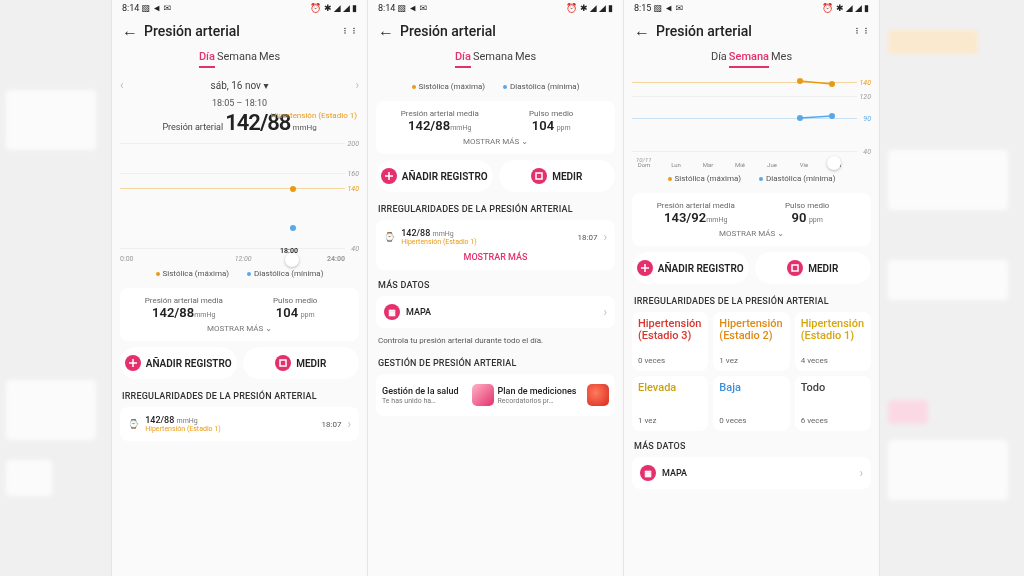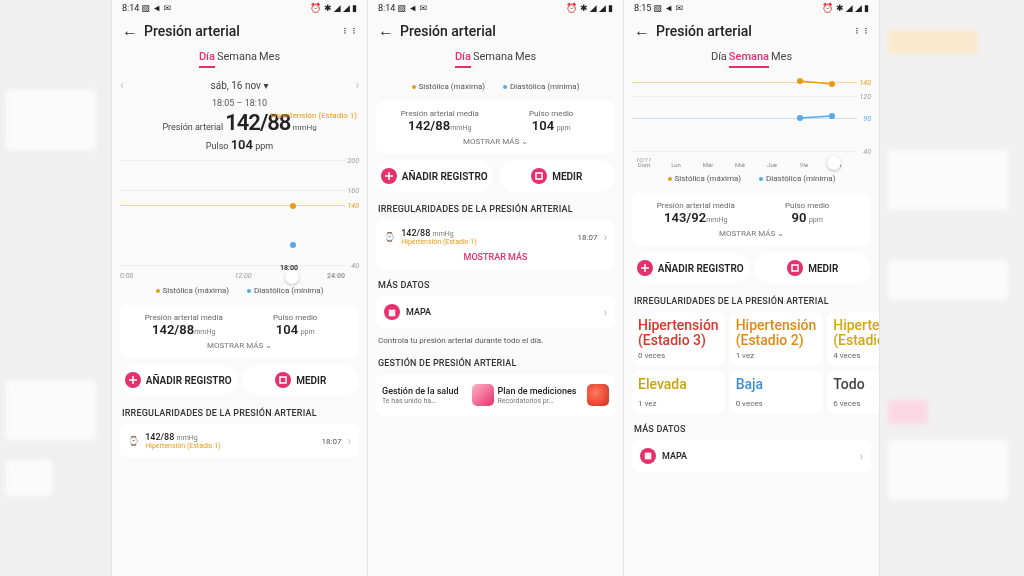--- a/index.html
+++ b/index.html
@@ -72,22 +72,22 @@
   .mapa-title { font-size: 9px; font-weight: 500; color: #222; }
 
   .gest { display: flex; gap: 0; }
   .gest > div { flex: 1; padding: 4px 2px; display: flex; align-items: center; gap: 4px; }
   .gest-lbl { font-size: 9px; font-weight: 500; color: #222; line-height: 1.15; }
   .gest-sub { font-size: 7px; color: #777; display:block; white-space: nowrap; overflow: hidden; text-overflow: ellipsis; max-width: 70px;}
   .gest-ico { width: 22px; height: 22px; border-radius: 5px; flex: none; }
 
   .irreg-grid { display: grid; grid-template-columns: repeat(3, 1fr); gap: 5px; margin: 4px 8px; }
   .irreg-card { background: #fff; border-radius: 8px; padding: 6px 6px; }
-  .irreg-card .t { font-size: 14px; font-weight: 500; line-height: 1.1; min-height: 20px; }
-  .irreg-card .c { font-size: 8px; color: #666; margin-top: 2px; }
+  .irreg-card .t { font-size: 11px; font-weight: 500; line-height: 1.1; min-height: 20px; }
+  .irreg-card .c { font-size: 8px; color: #666; margin-top: 14px; }
   .c-red { color: #d9362e; } .c-org { color: #e18a13; } .c-yel { color: #d6a60e; }
   .c-yel2{ color: #c8a213; } .c-blue{ color: #3c8fd6; } .c-gray{ color: #444; }
 
   .chev { color: #bbb; font-size: 12px; }
   .scroll { overflow: hidden; height: calc(100% - 18px); }
 </style>
 </head>
 <body>
 
 <div class="screen" style="min-width:112px; width:112px;">
@@ -121,25 +121,20 @@
     <span class="chev">›</span>
   </div>
   <div class="readout">
     <div class="time">18:05 – 18:10</div>
     <div class="big-row">
       <span class="big-lbl">Presión arterial</span>
       <span class="big-val">142/88</span>
       <span class="big-unit">mmHg</span>
       <span class="warn">Hipertensión
 (Estadio 1)</span>
-    </div>
-    <div class="pulse-row">
-      <span>Pulso</span>
-      <span class="pulse-val">104</span>
-      <span>ppm</span>
     </div>
   </div>
 
   <div class="chart">
     <div class="chart-line" style="top:0;"></div>
         <div class="chart-axis" style="top:-3px;">200</div>
     <div class="chart-line" style="top:30px;"></div>
         <div class="chart-axis" style="top:27px;">160</div>
     <div class="chart-line" style="top:45px; border-color:#f3d59d;"></div>
         <div class="chart-axis" style="top:42px; color:#e99a13;">140</div>

